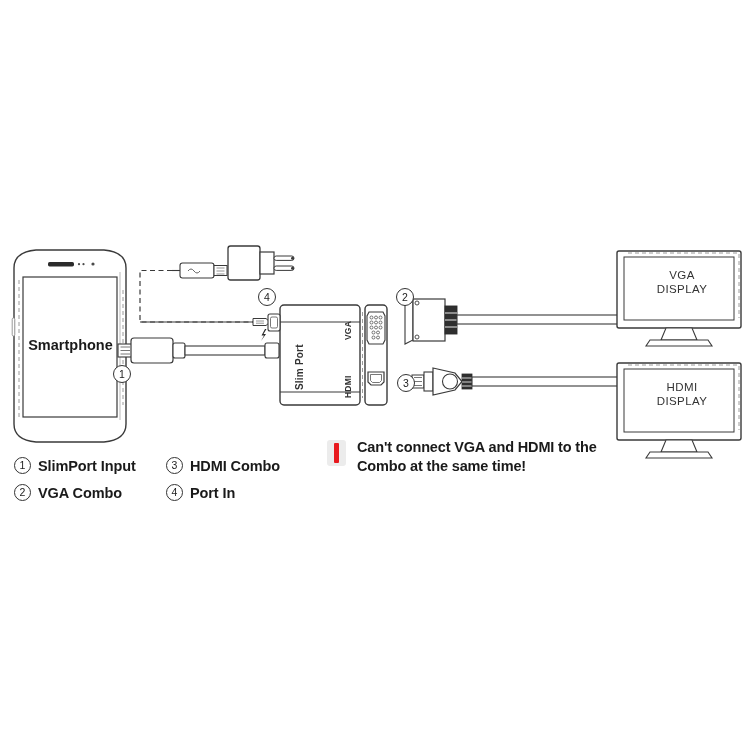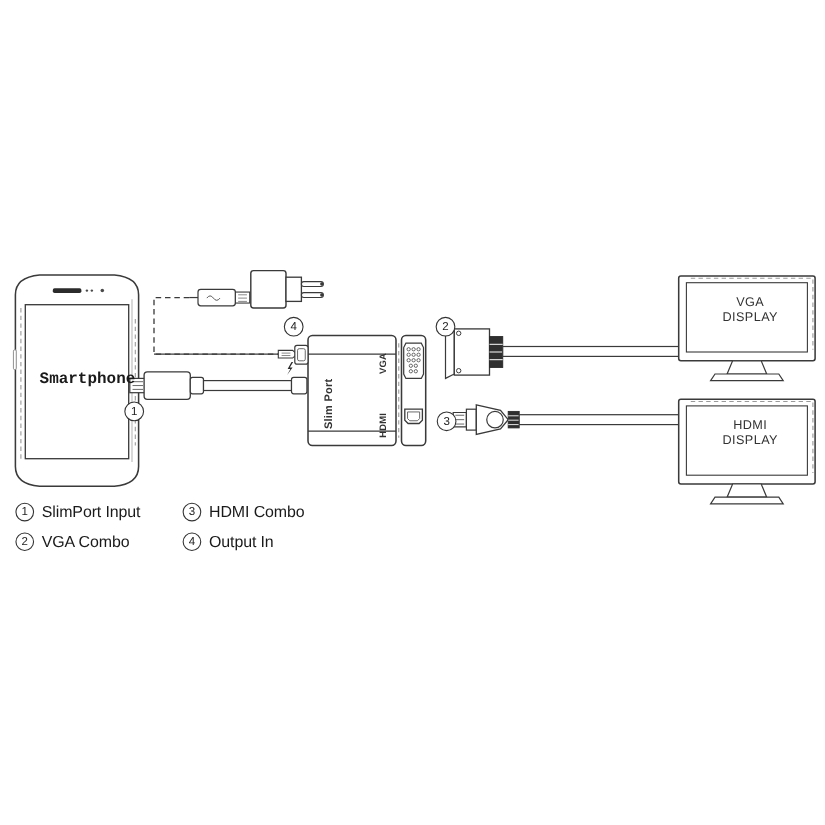--- a/index.html
+++ b/index.html
@@ -52,21 +52,21 @@
     border: 1.2px solid #333;
     border-radius: 50%;
     font-size: 10.5px;
     line-height: 1;
     color: #222;
     flex: none;
     margin-right: 7px;
   }
   .legend-label {
     font-size: 14.5px;
-    font-weight: normal;
+    font-weight: bold;
     color: #1a1a1a;
     letter-spacing: -0.1px;
     white-space: nowrap;
   }
   .warning-block {
     position: absolute;
     left: 327px;
     top: 438px;
     display: flex;
     align-items: flex-start;
@@ -97,25 +97,24 @@
     line-height: 19px;
     color: #1a1a1a;
     max-width: 265px;
     letter-spacing: -0.15px;
   }
   .phone-label {
     position: absolute;
     left: 18px;
     top: 337px;
     width: 105px;
-    text-align: right;
+    text-align: center;
     font-size: 14.5px;
     font-weight: bold;
     color: #1a1a1a;
-    font-family: Liberation Mono, monospace;
   }
   .monitor-label {
     position: absolute;
     width: 120px;
     text-align: center;
     font-size: 11.5px;
     line-height: 14px;
     color: #333;
     letter-spacing: 0.4px;
   }
@@ -359,19 +358,23 @@
         <span class="legend-label">HDMI Combo</span>
       </div>
     </div>
     <div class="legend-row">
       <div class="legend-item first">
         <span class="circ">2</span>
         <span class="legend-label">VGA Combo</span>
       </div>
       <div class="legend-item">
         <span class="circ">4</span>
-        <span class="legend-label">Output In</span>
+        <span class="legend-label">Port In</span>
       </div>
     </div>
   </div>
 
+  <div class="warning-block">
+    <div class="warn-icon"></div>
+    <div class="warn-text">Can't connect VGA and HDMI to the Combo at the same time!</div>
+  </div>
 
 </div>
 
 </body></html>

